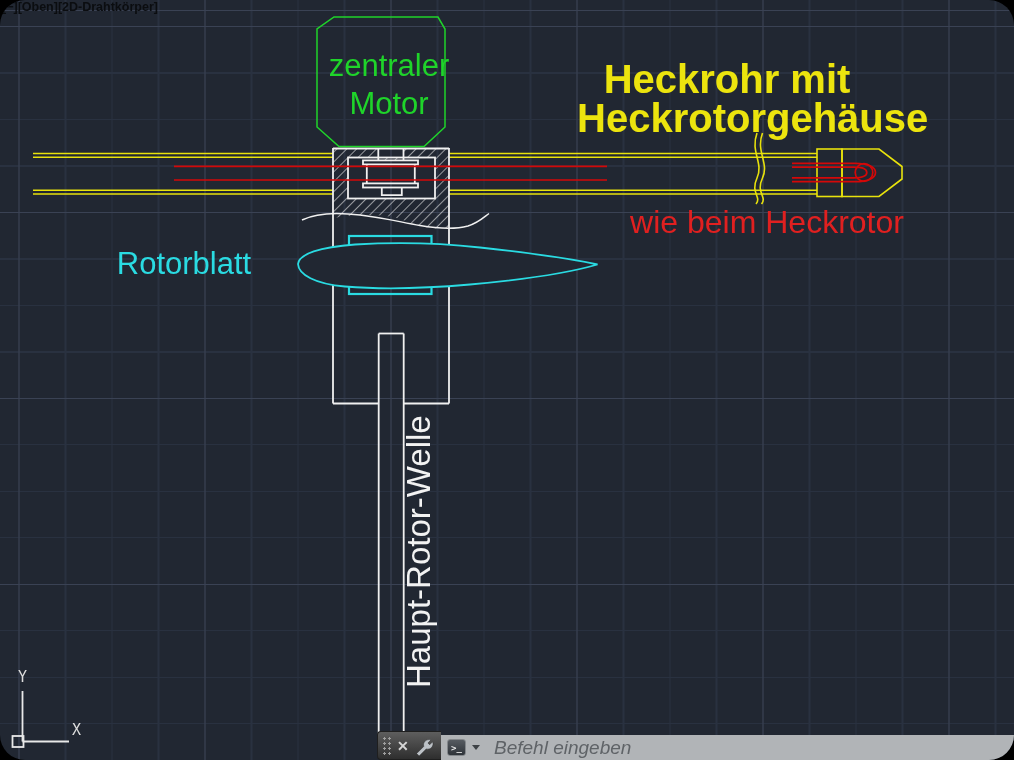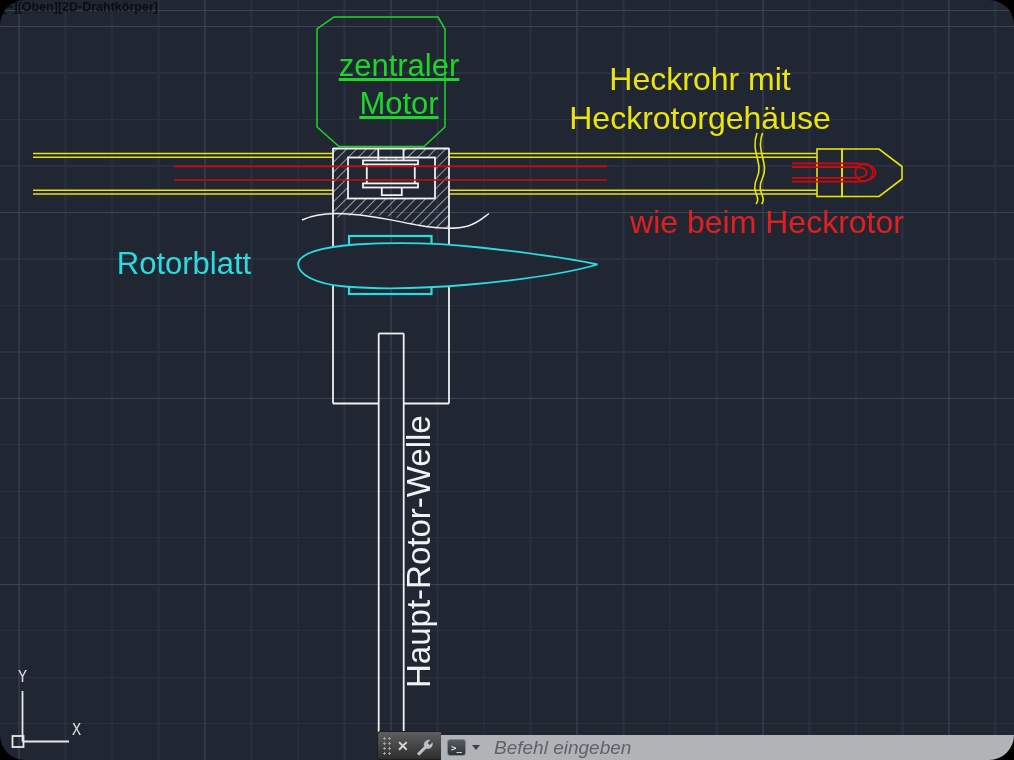--- a/index.html
+++ b/index.html
@@ -10,22 +10,22 @@
       repeating-linear-gradient(90deg,#3a4254 0 1px,transparent 1px 186px),
       repeating-linear-gradient(0deg,#3a4254 0 1px,transparent 1px 186px),
       repeating-linear-gradient(90deg,#293140 0 1px,transparent 1px 46.5px),
       repeating-linear-gradient(0deg,#293140 0 1px,transparent 1px 46.5px);
     background-position:18.5px 11px,18.5px 11px,18.5px 11px,18.5px 11px;
     font-family:"Liberation Sans",sans-serif;
     border-radius:25px;
   }
   .drawing-svg{position:absolute;left:0;top:0;}
   .cad-label{position:absolute;text-align:center;line-height:38px;font-size:31px;white-space:nowrap;}
-  .lbl-motor{color:#1fd42a;left:299px;top:47px;width:200px;text-decoration:underline;}
-  .lbl-tail{color:#ece40e;left:550px;top:60px;width:300px;line-height:39px;font-size:32px;}
+  .lbl-motor{color:#1fd42a;left:289px;top:47px;width:200px;}
+  .lbl-tail{color:#ece40e;left:577px;top:60px;width:300px;line-height:39px;font-size:40px;font-weight:bold;}
   .lbl-belt{color:#e02020;left:542px;top:203px;width:450px;line-height:39px;font-size:32px;}
   .lbl-blade{color:#2adbe2;left:34px;top:245px;width:300px;}
   .lbl-shaft{
     position:absolute;left:400px;top:412px;height:280px;width:37px;
     color:#f2f2f2;font-size:33px;writing-mode:vertical-rl;transform:rotate(180deg);
     display:flex;align-items:center;justify-content:center;white-space:nowrap;
   }
   .viewport-controls{
     position:absolute;left:2px;top:0px;font-size:12.5px;font-weight:700;
     color:#0b0d10;letter-spacing:0px;white-space:nowrap;

